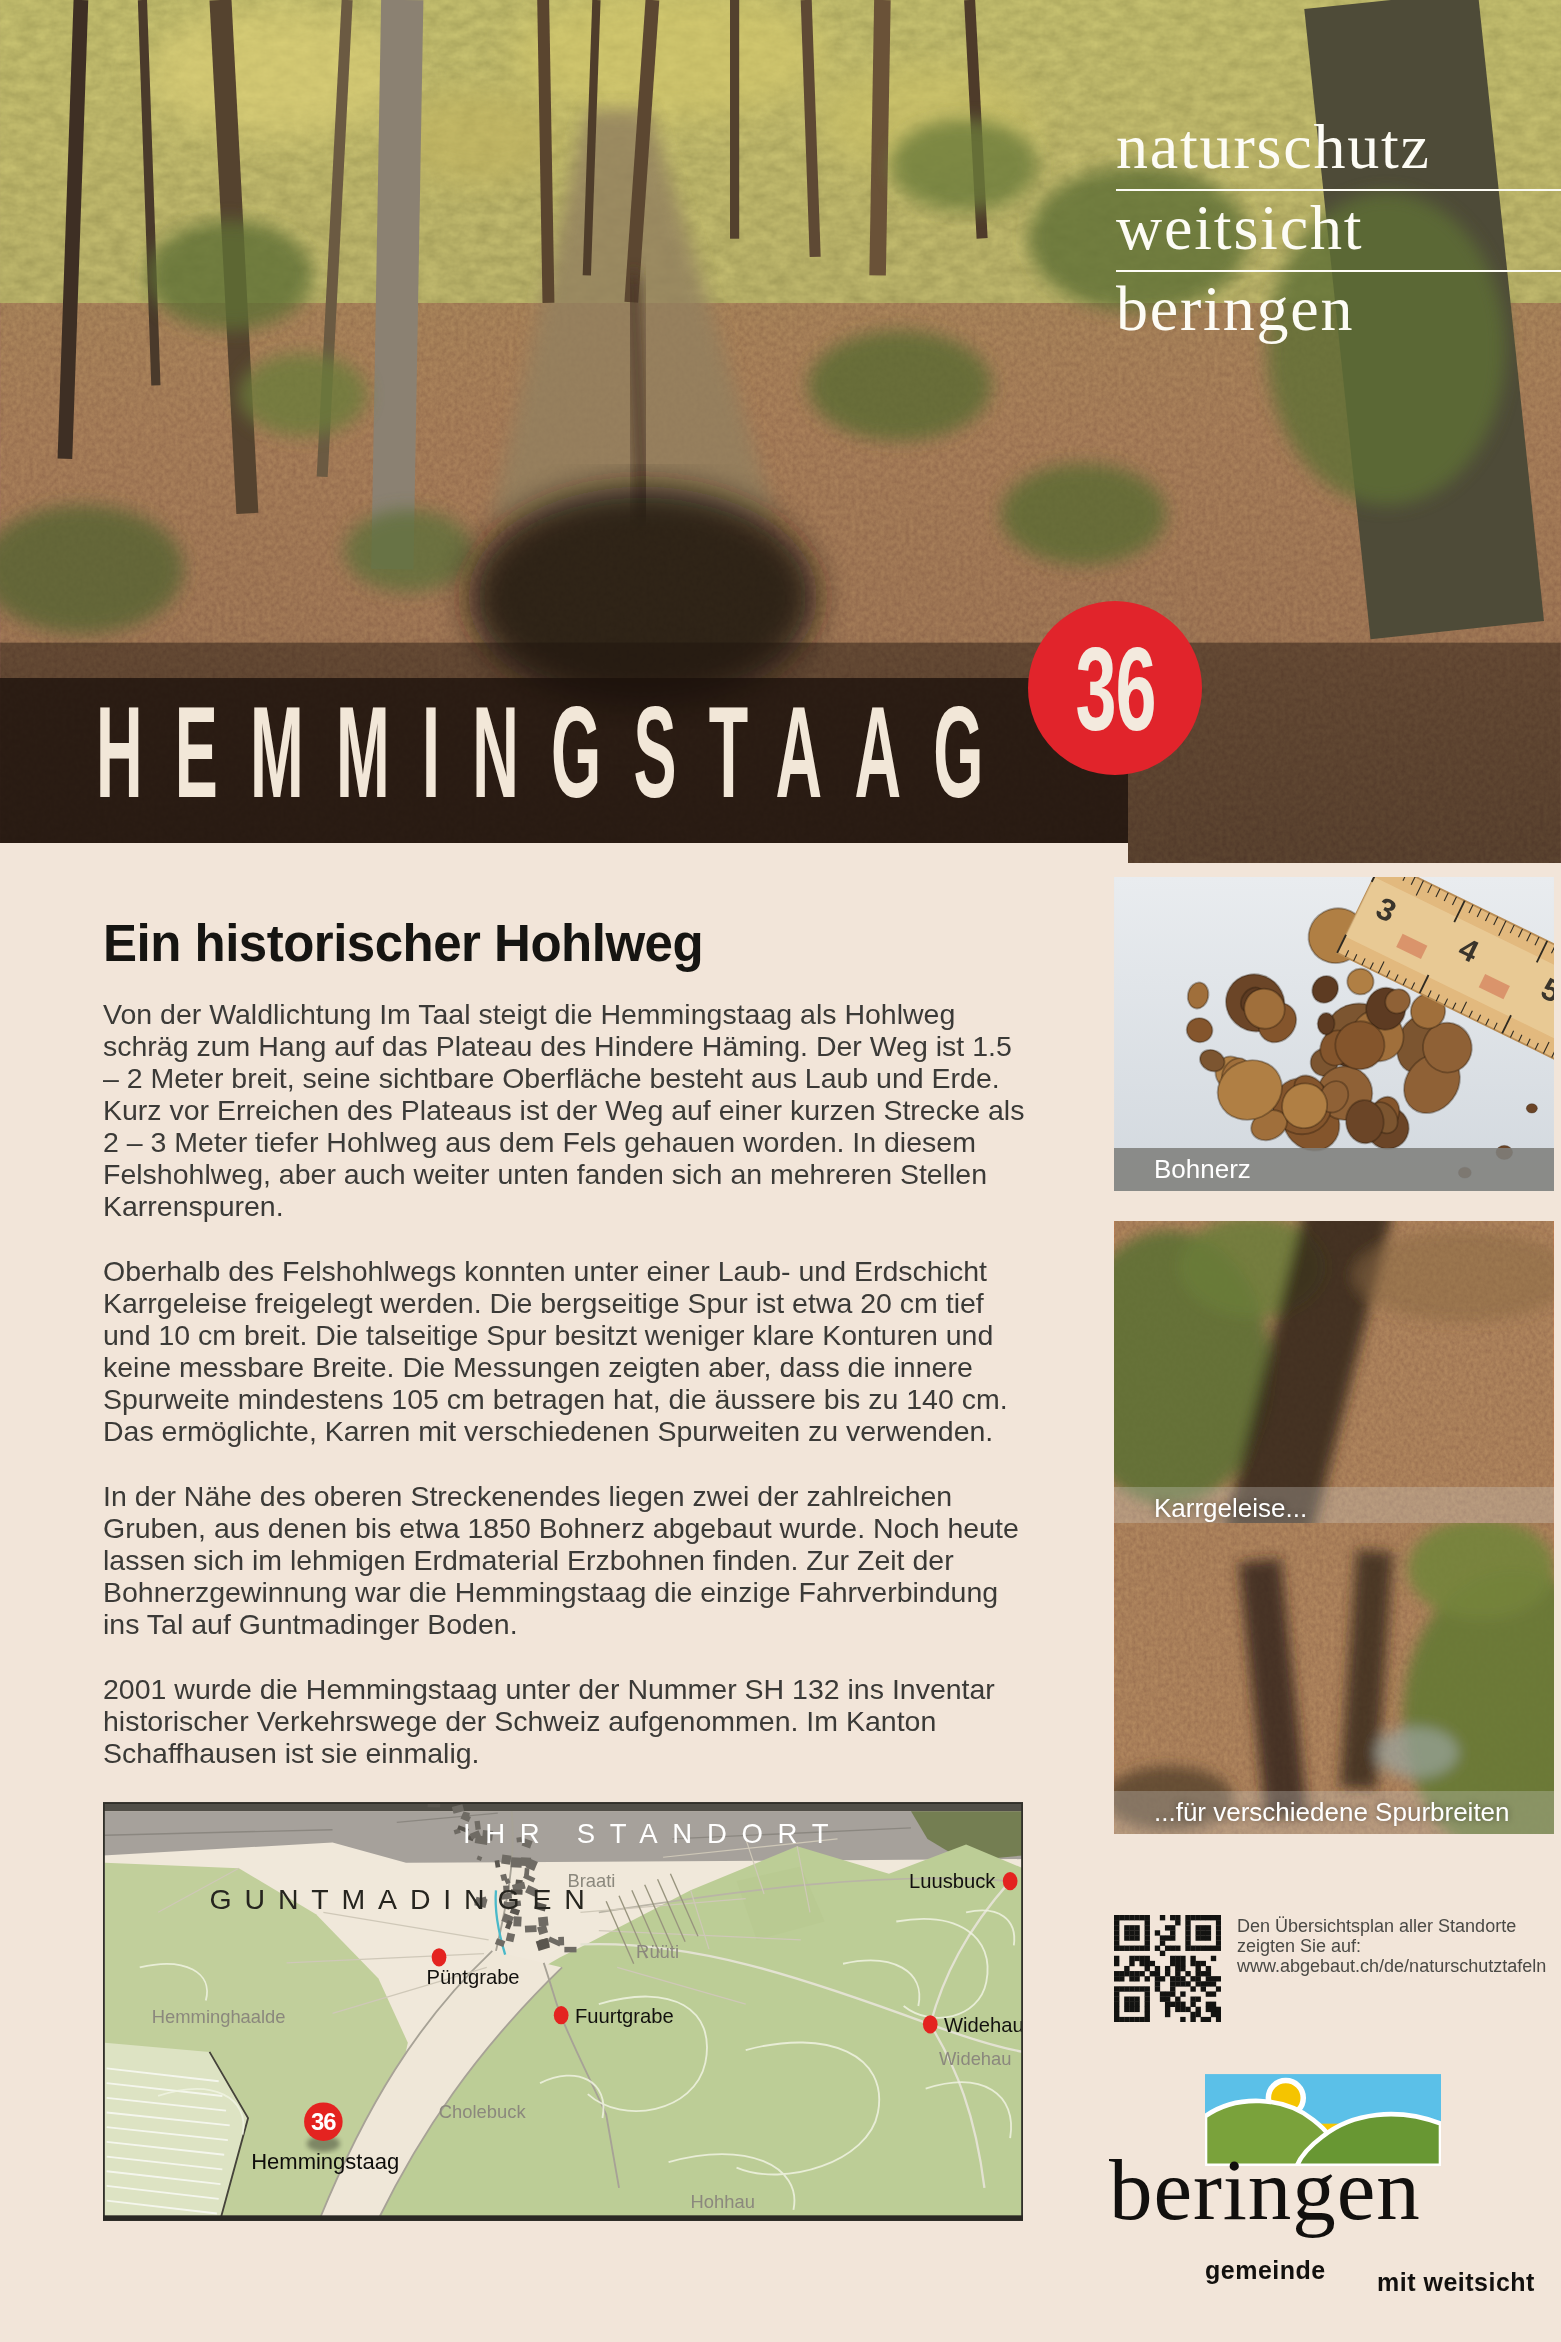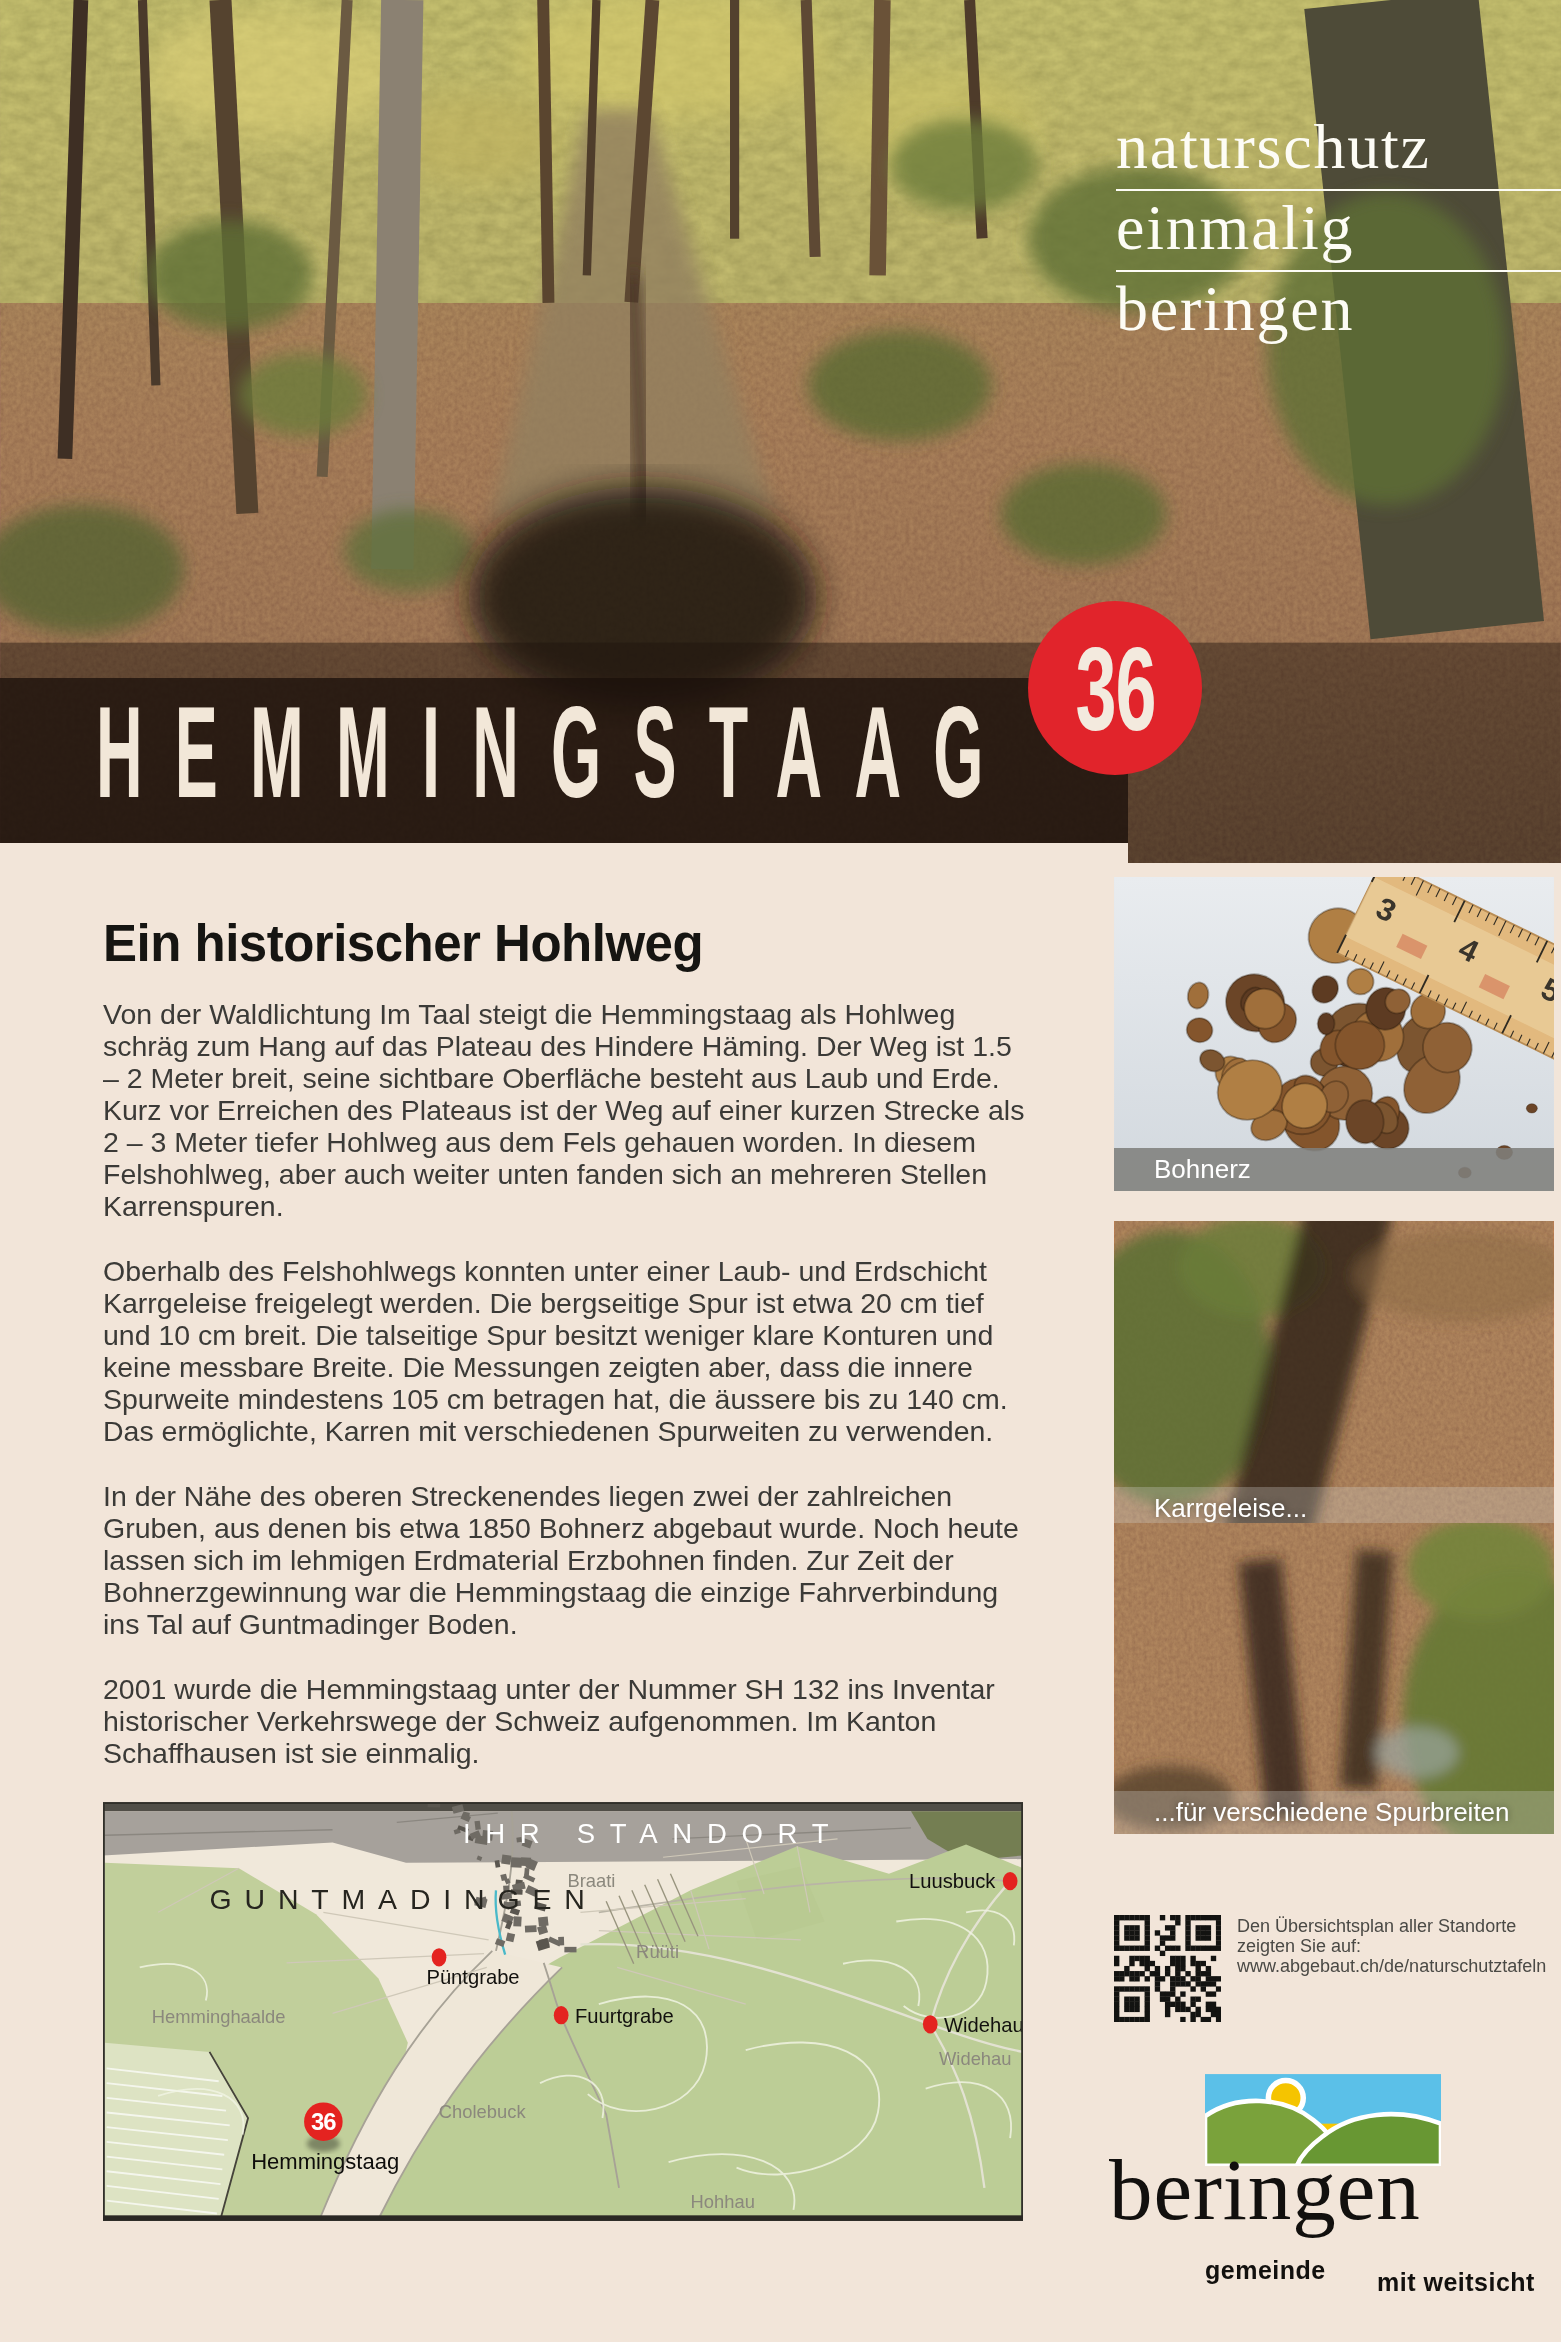--- a/index.html
+++ b/index.html
@@ -135,21 +135,21 @@
       <ellipse cx="1180" cy="560" rx="90" ry="55" fill="#5a6a32"></ellipse>
       <ellipse cx="445" cy="600" rx="70" ry="45" fill="#60703a"></ellipse>
     </g>
     <path d="M 688 300 L 702 565" stroke="#4a3625" stroke-width="16" filter="url(#hblur)"></path>
     <ellipse cx="700" cy="650" rx="190" ry="120" fill="#1d120c" opacity="0.85" filter="url(#hblur2)"></ellipse>
     <rect y="700" width="1700" height="240" fill="#1f130d" opacity="0.45"></rect>
   </svg>
 
   <div class="masthead">
     <div class="mline ruled">naturschutz</div>
-    <div class="mline ruled">einmalig</div>
+    <div class="mline ruled">weitsicht</div>
     <div class="mline">beringen</div>
   </div>
 
   <div class="hero-band"></div>
   <div class="hero-step"></div>
   <div class="hero-title">HEMMINGSTAAG</div>
   <div class="hero-badge">
     <span>36</span>
   </div>
 </div>

